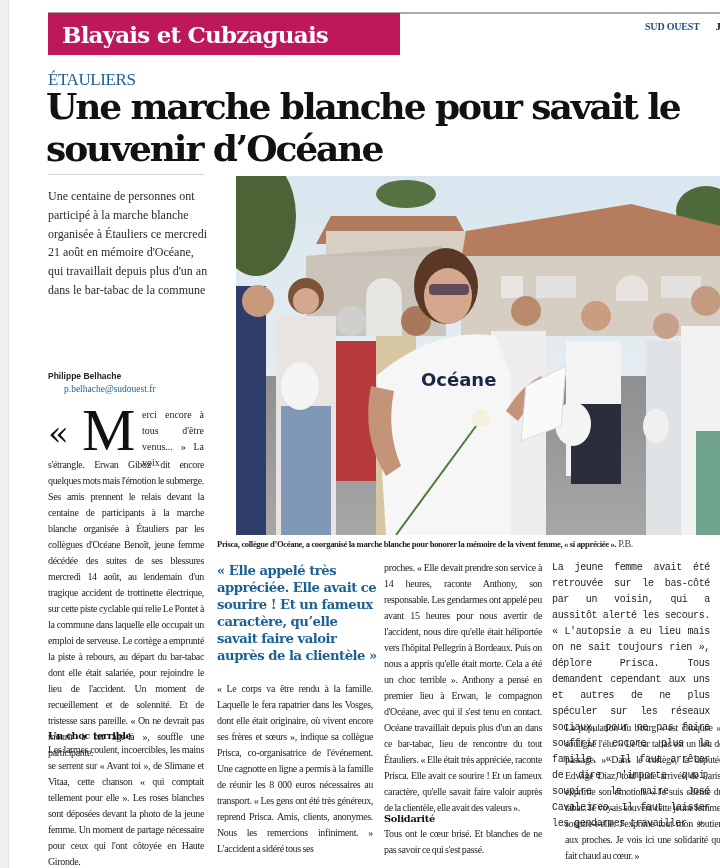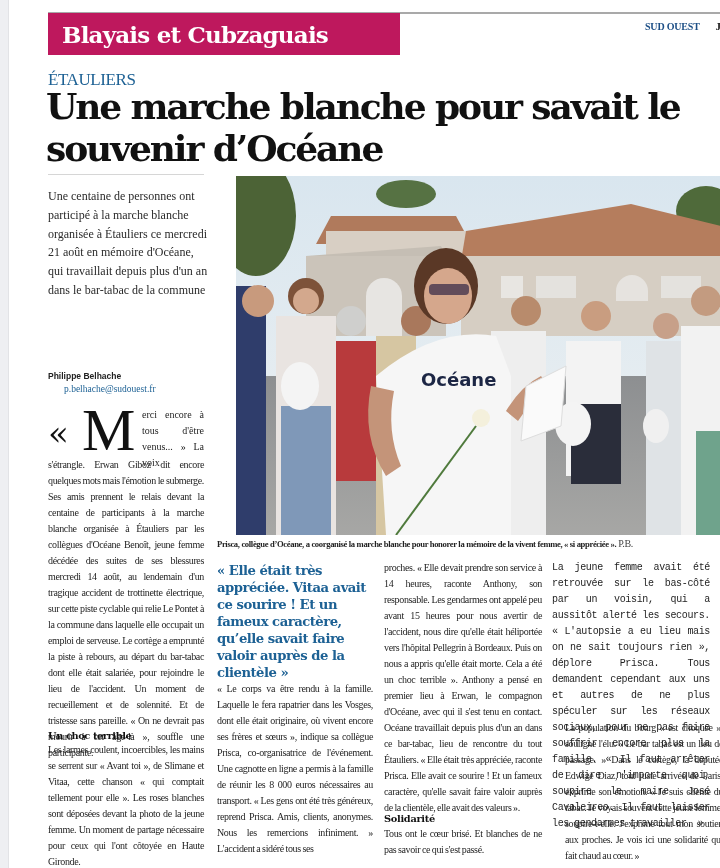--- a/index.html
+++ b/index.html
@@ -156,21 +156,21 @@
       <text x="185" y="210" font-family="DejaVu Sans, sans-serif" font-weight="bold" font-size="18" fill="#1c2644">Océane</text>
     </g>
   </svg>
 </div>
 
 <div class="caption">
   <span>Prisca, collègue d’Océane, a coorganisé la marche blanche pour honorer la mémoire de la vivent femme, « si appréciée ».</span>
   <span class="credit">P.B.</span>
 </div>
 
-<p class="pullquote">« Elle était très appréciée. Vitaa avait ce sourire ! Et un fameux caractère, qu’elle savait faire valoir auprès de la clientèle »</p>
+<p class="pullquote">« Elle appelé très appréciée. Elle avait ce sourire ! Et un fameux caractère, qu’elle savait faire valoir auprès de la clientèle »</p>
 
 <p class="body-text col2-body tight">« Le corps va être rendu à la famille. Laquelle le fera rapatrier dans les Vosges, dont elle était originaire, où vivent encore ses frères et sœurs », indique sa collègue Prisca, co-organisatrice de l'événement. Une cagnotte en ligne a permis à la famille de réunir les 8 000 euros nécessaires au transport. « Les gens ont été très généreux, reprend Prisca. Amis, clients, anonymes. Nous les remercions infiniment. » L'accident a sidéré tous ses</p>
 
 <p class="body-text col3-body tight">proches. « Elle devait prendre son service à 14 heures, raconte Anthony, son responsable. Les gendarmes ont appelé peu avant 15 heures pour nous avertir de l'accident, nous dire qu'elle était héliportée vers l'hôpital Pellegrin à Bordeaux. Puis on nous a appris qu'elle était morte. Cela a été un choc terrible ». Anthony a pensé en premier lieu à Erwan, le compagnon d'Océane, avec qui il s'est tenu en contact. Océane travaillait depuis plus d'un an dans ce bar-tabac, lieu de rencontre du tout Étauliers. « Elle était très appréciée, raconte Prisca. Elle avait ce sourire ! Et un fameux caractère, qu'elle savait faire valoir auprès de la clientèle, elle avait des valeurs ».</p>
 <div class="col3-inter">Solidarité</div>
 <p class="body-text col3-body2 tight">Tous ont le cœur brisé. Et blanches de ne pas savoir ce qui s'est passé.</p>
 
 <p class="body-text col4-body tight">La jeune femme avait été retrouvée sur le bas-côté par un voisin, qui a aussitôt alerté les secours. « L'autopsie a eu lieu mais on ne sait toujours rien », déplore Prisca. Tous demandent cependant aux uns et autres de ne plus spéculer sur les réseaux sociaux, pour ne pas faire souffrir encore plus la famille. « Il faut arrêter de dire n'importe quoi, soupire le maire José Cavaleireo. Il faut laisser les gendarmes travailler. »</p>
 <p class="body-text col4-body2 tight">La population du bourg « est choquée », souligne l'élu. « Le bar tabac est un lieu de passage. » Dans le cortège, la députée Edwige Diaz, tout juste arrivée de Paris, exprime son émotion. « Je suis cliente du tabac. Je voyais souvent cette jeune femme, soupire-t-elle. J'exprime tout mon soutien aux proches. Je vois ici une solidarité qui fait chaud au cœur. »</p>
 

